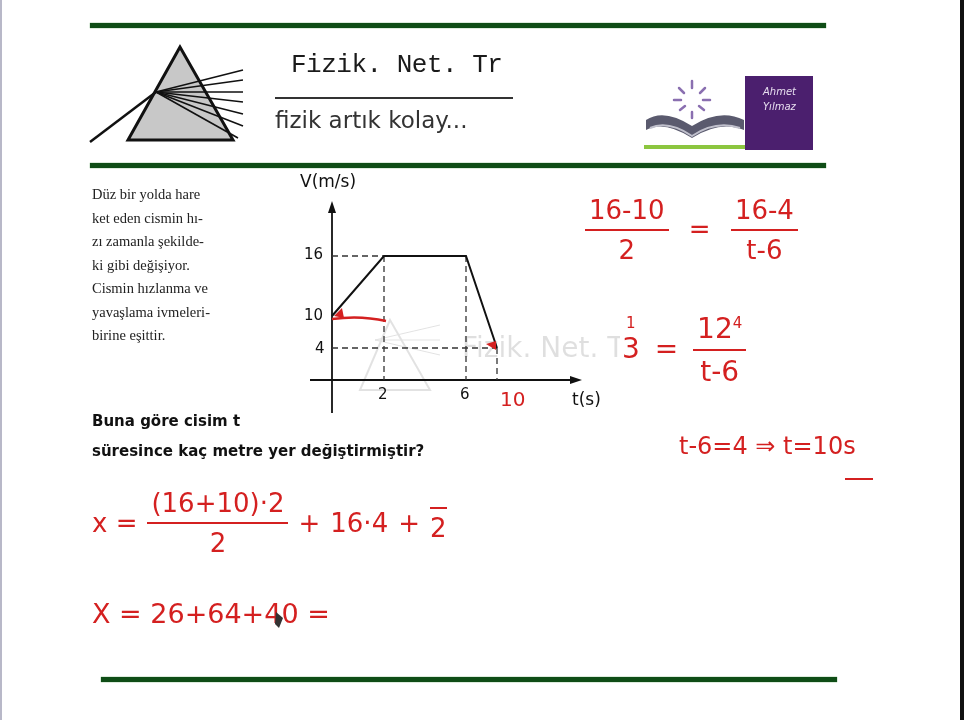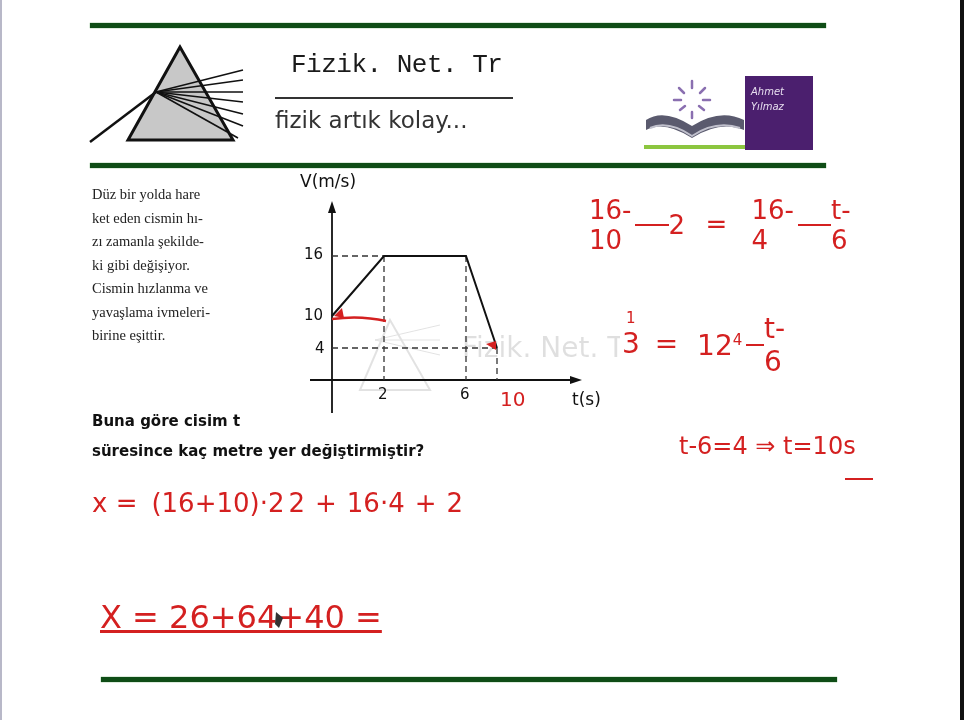--- a/index.html
+++ b/index.html
@@ -10,30 +10,30 @@
   }
   .left-edge { position: absolute; left: 0; top: 0; width: 2px; height: 720px; background: #b8b8c8; }
   .right-edge { position: absolute; right: 0; top: 0; width: 4px; height: 720px; background: #111; }
   .rule { position: absolute; height: 5px; background: #0f4d16; box-shadow: 0 0 1px #3a8a3a; }
   .abs { position: absolute; }
 
   .brand-title { position: absolute; left: 275px; top: 50px; font-family: Liberation Mono, monospace; font-size: 26px; color: #1a1a1a; letter-spacing: -0.5px; margin-left: 16px; }
   .brand-underline { position: absolute; left: 275px; top: 97px; width: 238px; height: 2px; background: #333; }
   .brand-sub { position: absolute; left: 275px; top: 107px; font-size: 23px; color: #333; }
 
-  .author-box { position: absolute; left: 745px; top: 76px; width: 68px; height: 74px; background: #4b1f6e; color: #e8dff0; font-style: italic; font-size: 10px; padding: 8px 0 0 6px; box-sizing: border-box; line-height: 15px; }
+  .author-box { position: absolute; left: 745px; top: 76px; width: 68px; height: 74px; background: #4b1f6e; color: #e8dff0; font-style: italic; font-size: 10px; padding: 8px 0 0 18px; box-sizing: border-box; line-height: 15px; }
   .book-bar { position: absolute; left: 644px; top: 145px; width: 102px; height: 4px; background: #8cc63f; }
 
   .problem { position: absolute; left: 92px; top: 183px; width: 188px; font-family: Liberation Serif, serif; font-size: 14.5px; line-height: 23.5px; color: #222; text-align: justify; }
   .problem span { display: block; }
   .question { position: absolute; left: 92px; top: 406px; font-weight: bold; font-size: 15px; line-height: 30px; color: #111; }
   .question span { display: block; }
 
   .hand { position: absolute; color: #d42020; font-family: "DejaVu Sans", sans-serif; }
-  .frac { display: inline-flex; flex-direction: row; align-items: center; vertical-align: middle; }
+  .frac { display: inline-flex; flex-direction: column; align-items: center; vertical-align: middle; }
   .frac .num { padding: 0 4px; }
   .frac .bar { height: 2px; background: #d42020; width: 100%; margin: 4px 0; }
 </style>
 </head>
 <body>
 
 <div class="left-edge"></div>
 <div class="right-edge"></div>
 
 <div class="rule" style="left:90px; top:23px; width:736px;"></div>
@@ -177,18 +177,18 @@
   </span>
   <span style="margin:0 10px;">+</span>
   <span>16·4</span>
   <span style="margin:0 10px;">+</span>
   <span class="frac">
     <span class="bar"></span>
     <span>2</span>
   </span>
 </div>
 
-<div class="hand" style="left:100px; top:598px; font-size:32px;text-decoration:underline;">X = 26+64+40 =</div>
+<div class="hand" style="left:92px; top:598px; font-size:27px;">X = 26+64+40 =</div>
 <div class="abs" style="left:274px; top:612px; width:10px; height:18px;">
   <svg width="10" height="18" viewBox="0 0 10 18">
       <path d="M2 0 L9 6 L5 16 L1 12 Z" fill="#333"></path>
     </svg>
 </div>
 
 </body></html>

